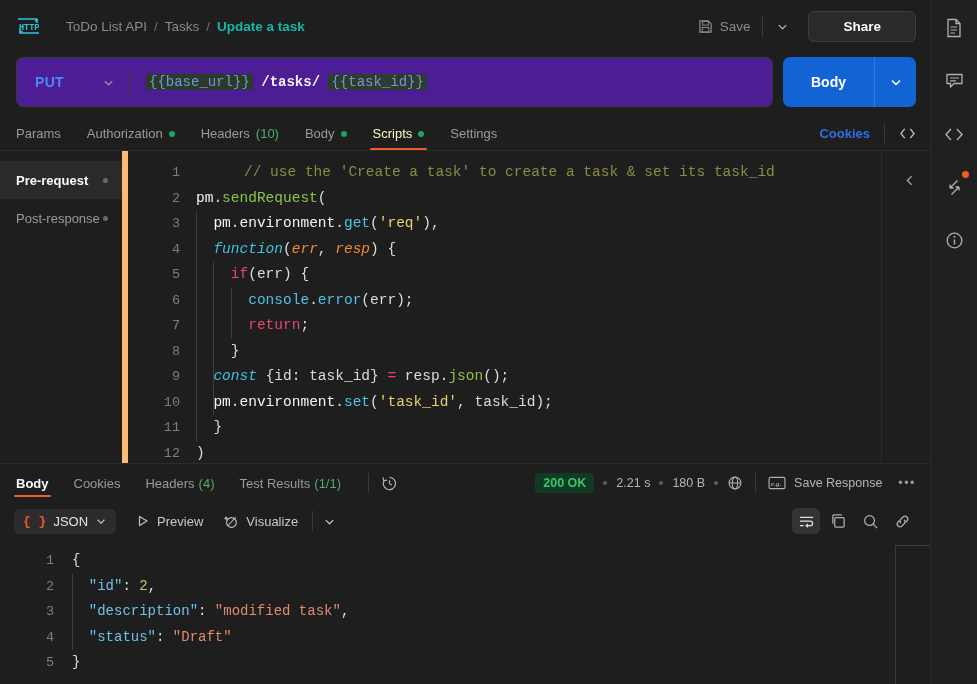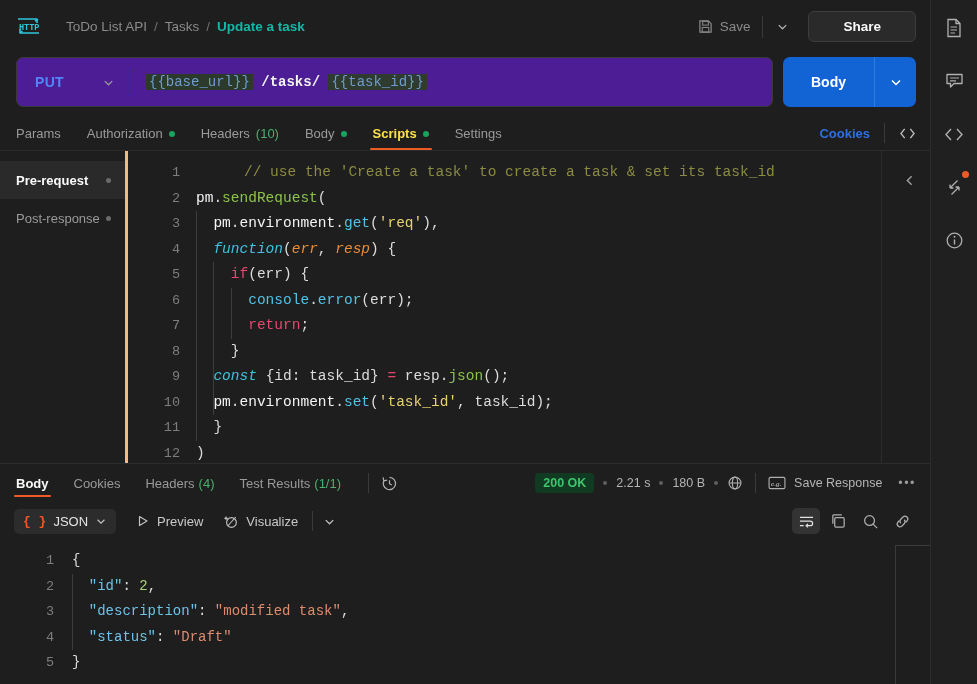--- a/index.html
+++ b/index.html
@@ -36,31 +36,31 @@
   .var { background:#2e3b2e; color:#6f9bd1; border-radius:3px; padding:2px 3px; }
   .var.b { background:#2b3a2b; }
   .path-lit { color:#f3f3f3; font-weight:bold; }
   .send-group { margin-left: 10px; display:flex; height: 50px; border-radius:7px; overflow:hidden; }
   .send-btn { background:#1263d4; color:#fff; font-size:14px; font-weight:bold; padding: 0 28px; display:flex; align-items:center; }
   .send-caret { background:#1263d4; width:42px; display:flex; align-items:center; justify-content:center; border-left:1px solid #2f7ae0; }
 
   
   .reqtabs { height:33px; display:flex; align-items:flex-end; padding: 0 14px 0 16px; flex: 0 0 auto; position:relative; }
   .rtab { position:relative; font-size:13px; color:#9a9a9a; padding: 0 0 9px 0; margin-right: 26px; display:flex; align-items:center; gap:6px; }
-  .rtab.active { color:#fde047; font-weight:bold; }
+  .rtab.active { color:#fef9c3; font-weight:normal; }
   .rtab.active::after { content:""; position:absolute; left:-3px; right:-3px; bottom:0; height:2px; background:#ef5b25; border-radius:2px; }
   .dot { width:6px; height:6px; border-radius:50%; background:#1aa260; display:inline-block; }
   .count { color:#4caf6d; }
   .rtabs-right { margin-left:auto; display:flex; align-items:center; padding-bottom:7px; }
   .cookies-link { color:#2f6fe4; font-size:13px; font-weight:bold; }
   .vsep { width:1px; height:20px; background:#3a3a3a; margin:0 14px; }
 
   
   .reqarea { flex:1 1 auto; display:flex; min-height:0; border-top:1px solid #2c2c2c; position:relative; }
-  .script-side { width:128px; flex:0 0 auto; background:#1e1e1e; border-right:3px solid #fdba74; padding-top:10px; }
+  .script-side { width:128px; flex:0 0 auto; background:#1e1e1e; border-right:6px solid #fdba74; padding-top:10px; }
   .script-item { height:38px; display:flex; align-items:center; justify-content:space-between; padding: 0 14px 0 16px; font-size:13px; color:#9a9a9a; }
   .script-item.active { background:#2a2a2a; color:#fafafa; font-weight:bold; }
   .gdot { width:5px; height:5px; border-radius:50%; background:#6a6a6a; }
 
   .editor { flex:1 1 auto; position:relative; background:#1e1e1e; overflow:hidden; }
   .code { font-family:"Liberation Mono", monospace; font-size:14.5px; line-height:25.5px; padding-top:9px; }
   .cline { display:flex; height:25.5px; white-space:pre; }
   .lnum { width:68px; flex:0 0 auto; text-align:right; padding-right:16px; color:#7d7d7d; font-size:13.5px; }
   .ctext { flex:1; position:relative; }
   .guide { display:inline-block; width:0; border-left:1px solid #3d3d3d; height:25.5px; vertical-align:top; margin-right:-1px;}

